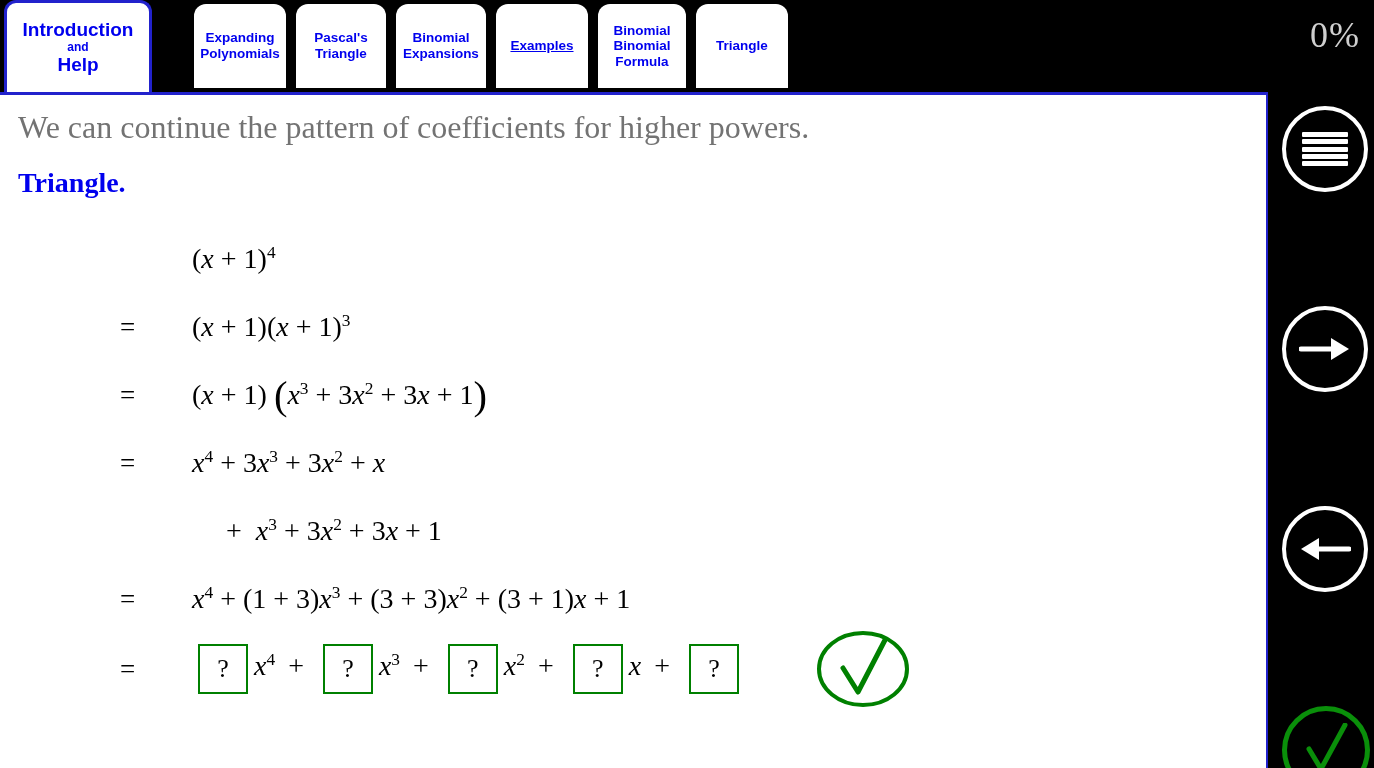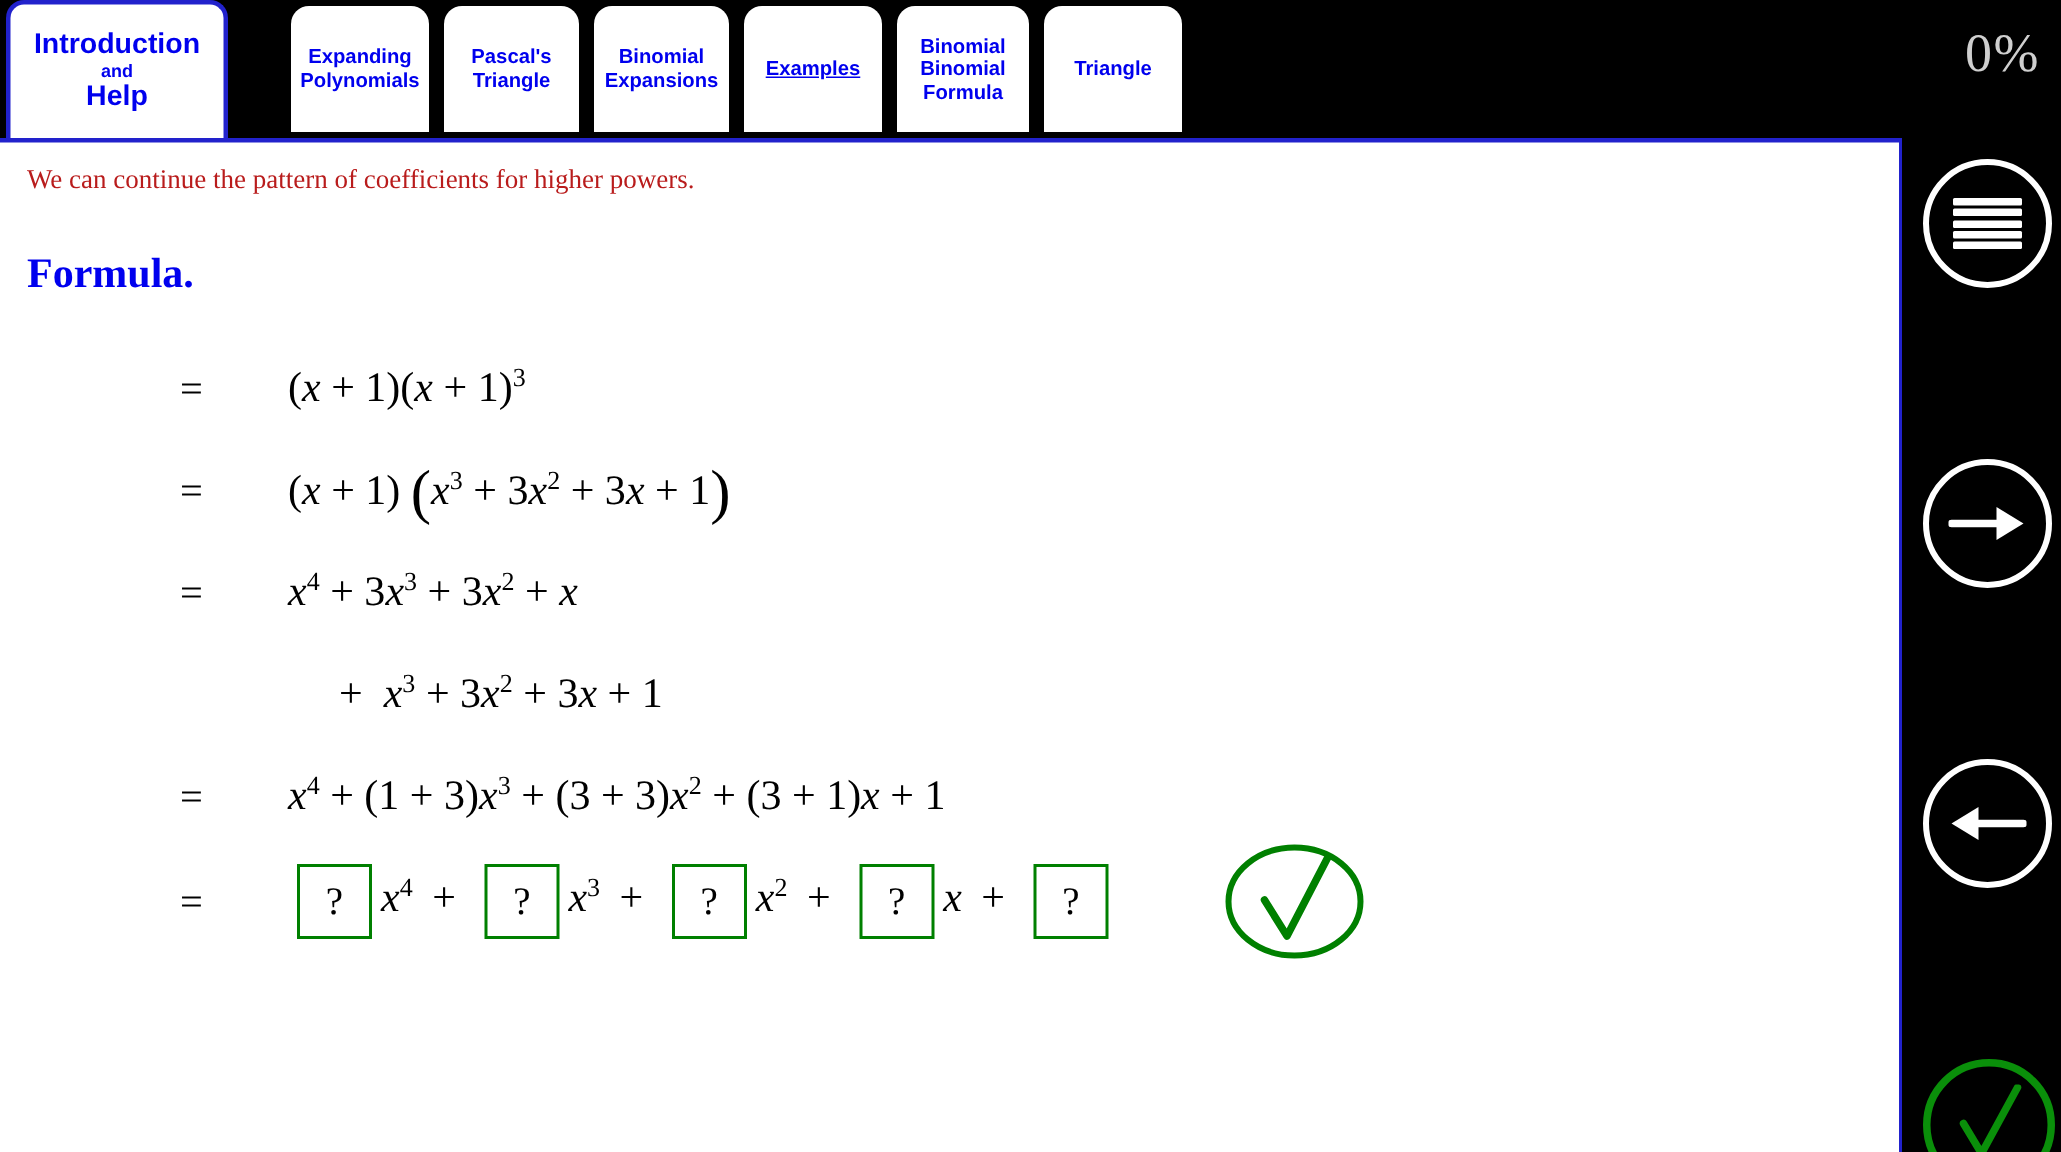--- a/index.html
+++ b/index.html
@@ -79,22 +79,22 @@
     background: #fff;
     box-sizing: border-box;
     border-top: 3px solid #2222cc;
     border-right: 2px solid #2222cc;
     overflow: hidden;
   }
   #intro-line {
     position: absolute;
     left: 18px;
     top: 14px;
-    font-size: 18px;
-    color: #b91c1c;
+    font-size: 32px;
+    color: #737373;
   }
   #example-heading {
     position: absolute;
     left: 18px;
     top: 72px;
     font-size: 28px;
     font-weight: bold;
     color: #0000ee;
   }
 
@@ -257,24 +257,30 @@
     <div class="tab small" style="left:696px; width:92px;">
       <div>Triangle</div>
     </div>
 
     <div id="progress">0%</div>
   </div>
 
   <div id="content">
 
     <div id="intro-line">We can continue the pattern of coefficients for higher powers.</div>
-    <div id="example-heading">Formula.</div>
+    <div id="example-heading">Triangle.</div>
 
     <div id="math">
 
+      <div class="mrow">
+        <div class="eqcol"></div>
+        <div class="mexpr">
+          (<span class="ital">x</span> + 1)<sup class="pw">4</sup>
+        </div>
+      </div>
 
       <div class="mrow">
         <div class="eqcol">=</div>
         <div class="mexpr">
           (<span class="ital">x</span> + 1)(<span class="ital">x</span> + 1)<sup class="pw">3</sup>
         </div>
       </div>
 
       <div class="mrow">
         <div class="eqcol">=</div>

